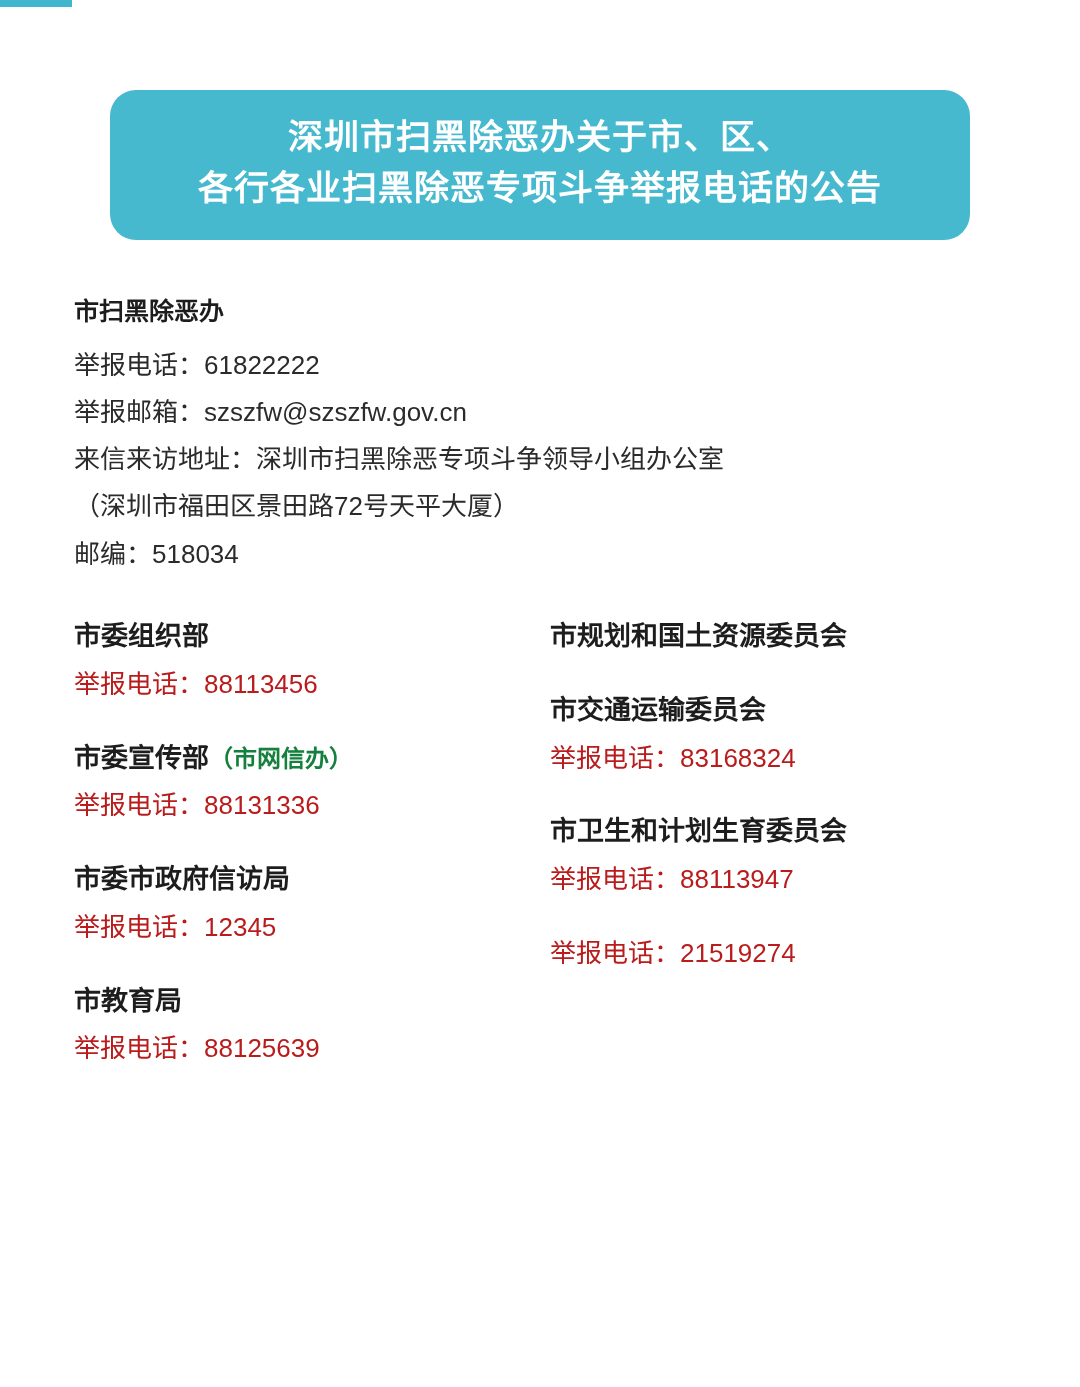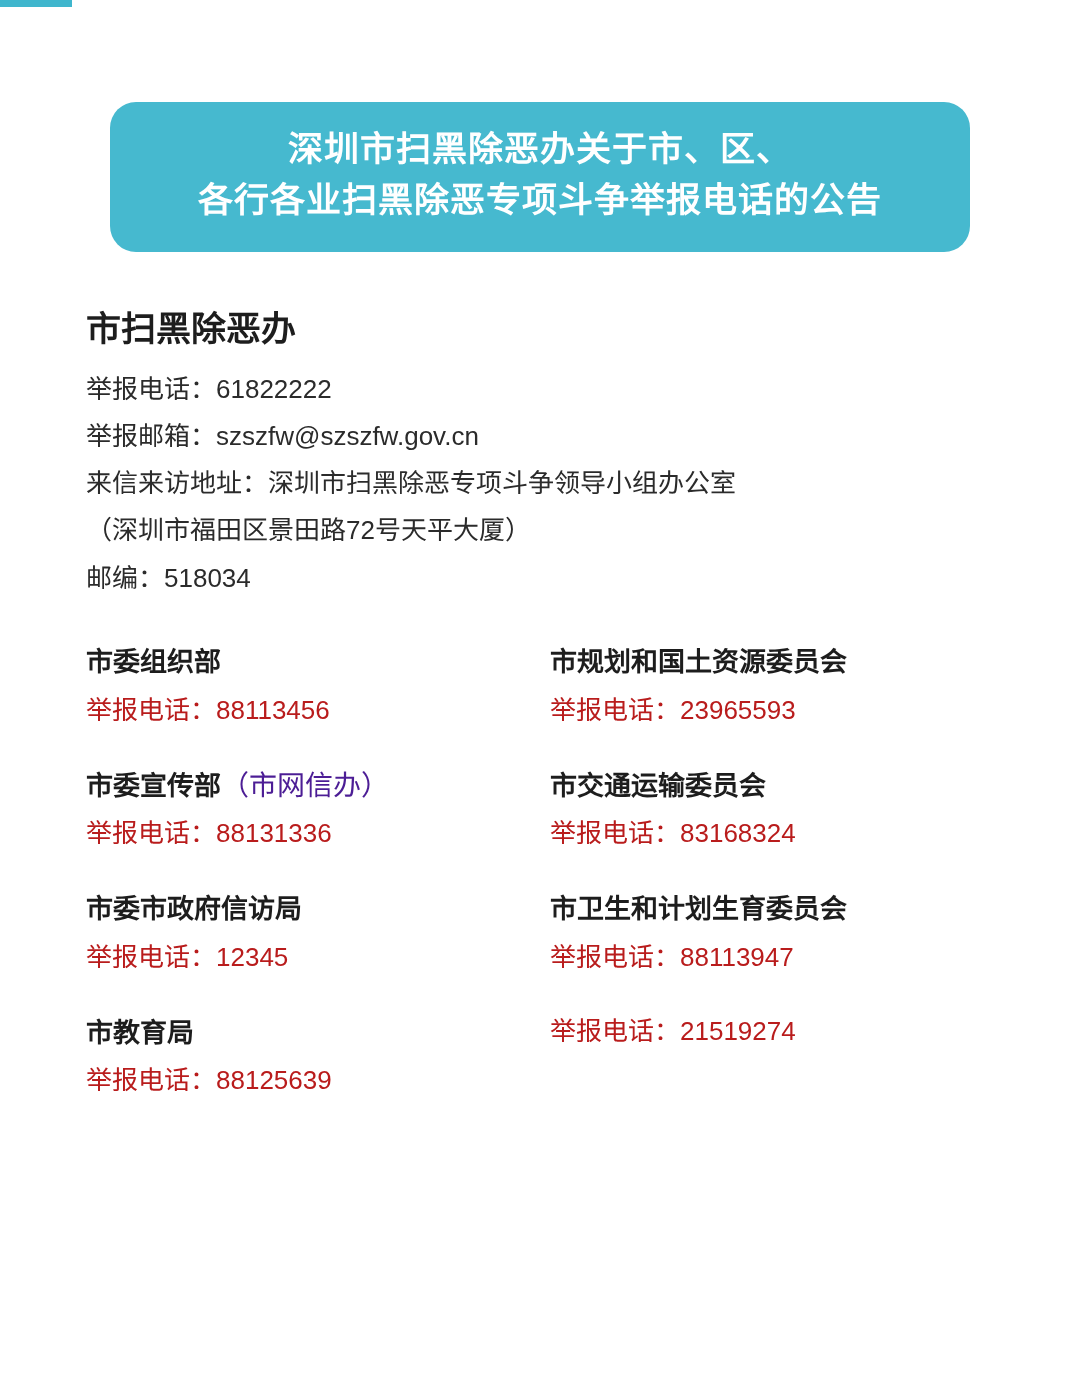--- a/index.html
+++ b/index.html
@@ -20,21 +20,21 @@
   .top-accent {
     position: absolute;
     top: 0;
     left: 0;
     width: 72px;
     height: 7px;
     background: #3fb6cd;
   }
 
   .page {
-    padding: 16px;
+    padding: 4px;
   }
 
   
   .banner-wrap {
     padding-top: 86px;
     display: flex;
     justify-content: center;
   }
   .banner {
     background: #46b9cf;
@@ -52,21 +52,21 @@
     letter-spacing: 1px;
     white-space: nowrap;
   }
 
   
   .content {
     padding: 56px 70px 0 70px;
   }
 
   .org-title {
-    font-size: 35px;
+    font-size: 25px;
     font-weight: bold;
     color: #1d1d1d;
     line-height: 1.2;
     margin-bottom: 16px;
   }
   .org-line {
     font-size: 26px;
     color: #2b2b2b;
     line-height: 1.82;
     white-space: nowrap;
@@ -93,23 +93,23 @@
   }
   .entry-name {
     font-size: 27px;
     font-weight: bold;
     color: #1d1d1d;
     line-height: 1.25;
     margin-bottom: 14px;
     white-space: nowrap;
   }
   .entry-name .paren {
-    font-weight: normal;
-    font-size: 28px;
-    color: #4c1d95;
+    font-weight: bold;
+    font-size: 24px;
+    color: #15803d;
   }
   .entry-phone {
     font-size: 26px;
     color: #b91c1c;
     line-height: 1.3;
     white-space: nowrap;
   }
 </style>
 </head>
 <body>
@@ -170,21 +170,20 @@
         </div>
 
       </div>
 
       <div class="col col-right">
 
         <div class="entry">
           <div class="entry-name">
             <span>市规划和国土资源委员会</span><span class="paren"></span>
           </div>
-          <div class="entry-phone">举报电话：23965593</div>
         </div>
 
         <div class="entry">
           <div class="entry-name">
             <span>市交通运输委员会</span><span class="paren"></span>
           </div>
           <div class="entry-phone">举报电话：83168324</div>
         </div>
 
         <div class="entry">

